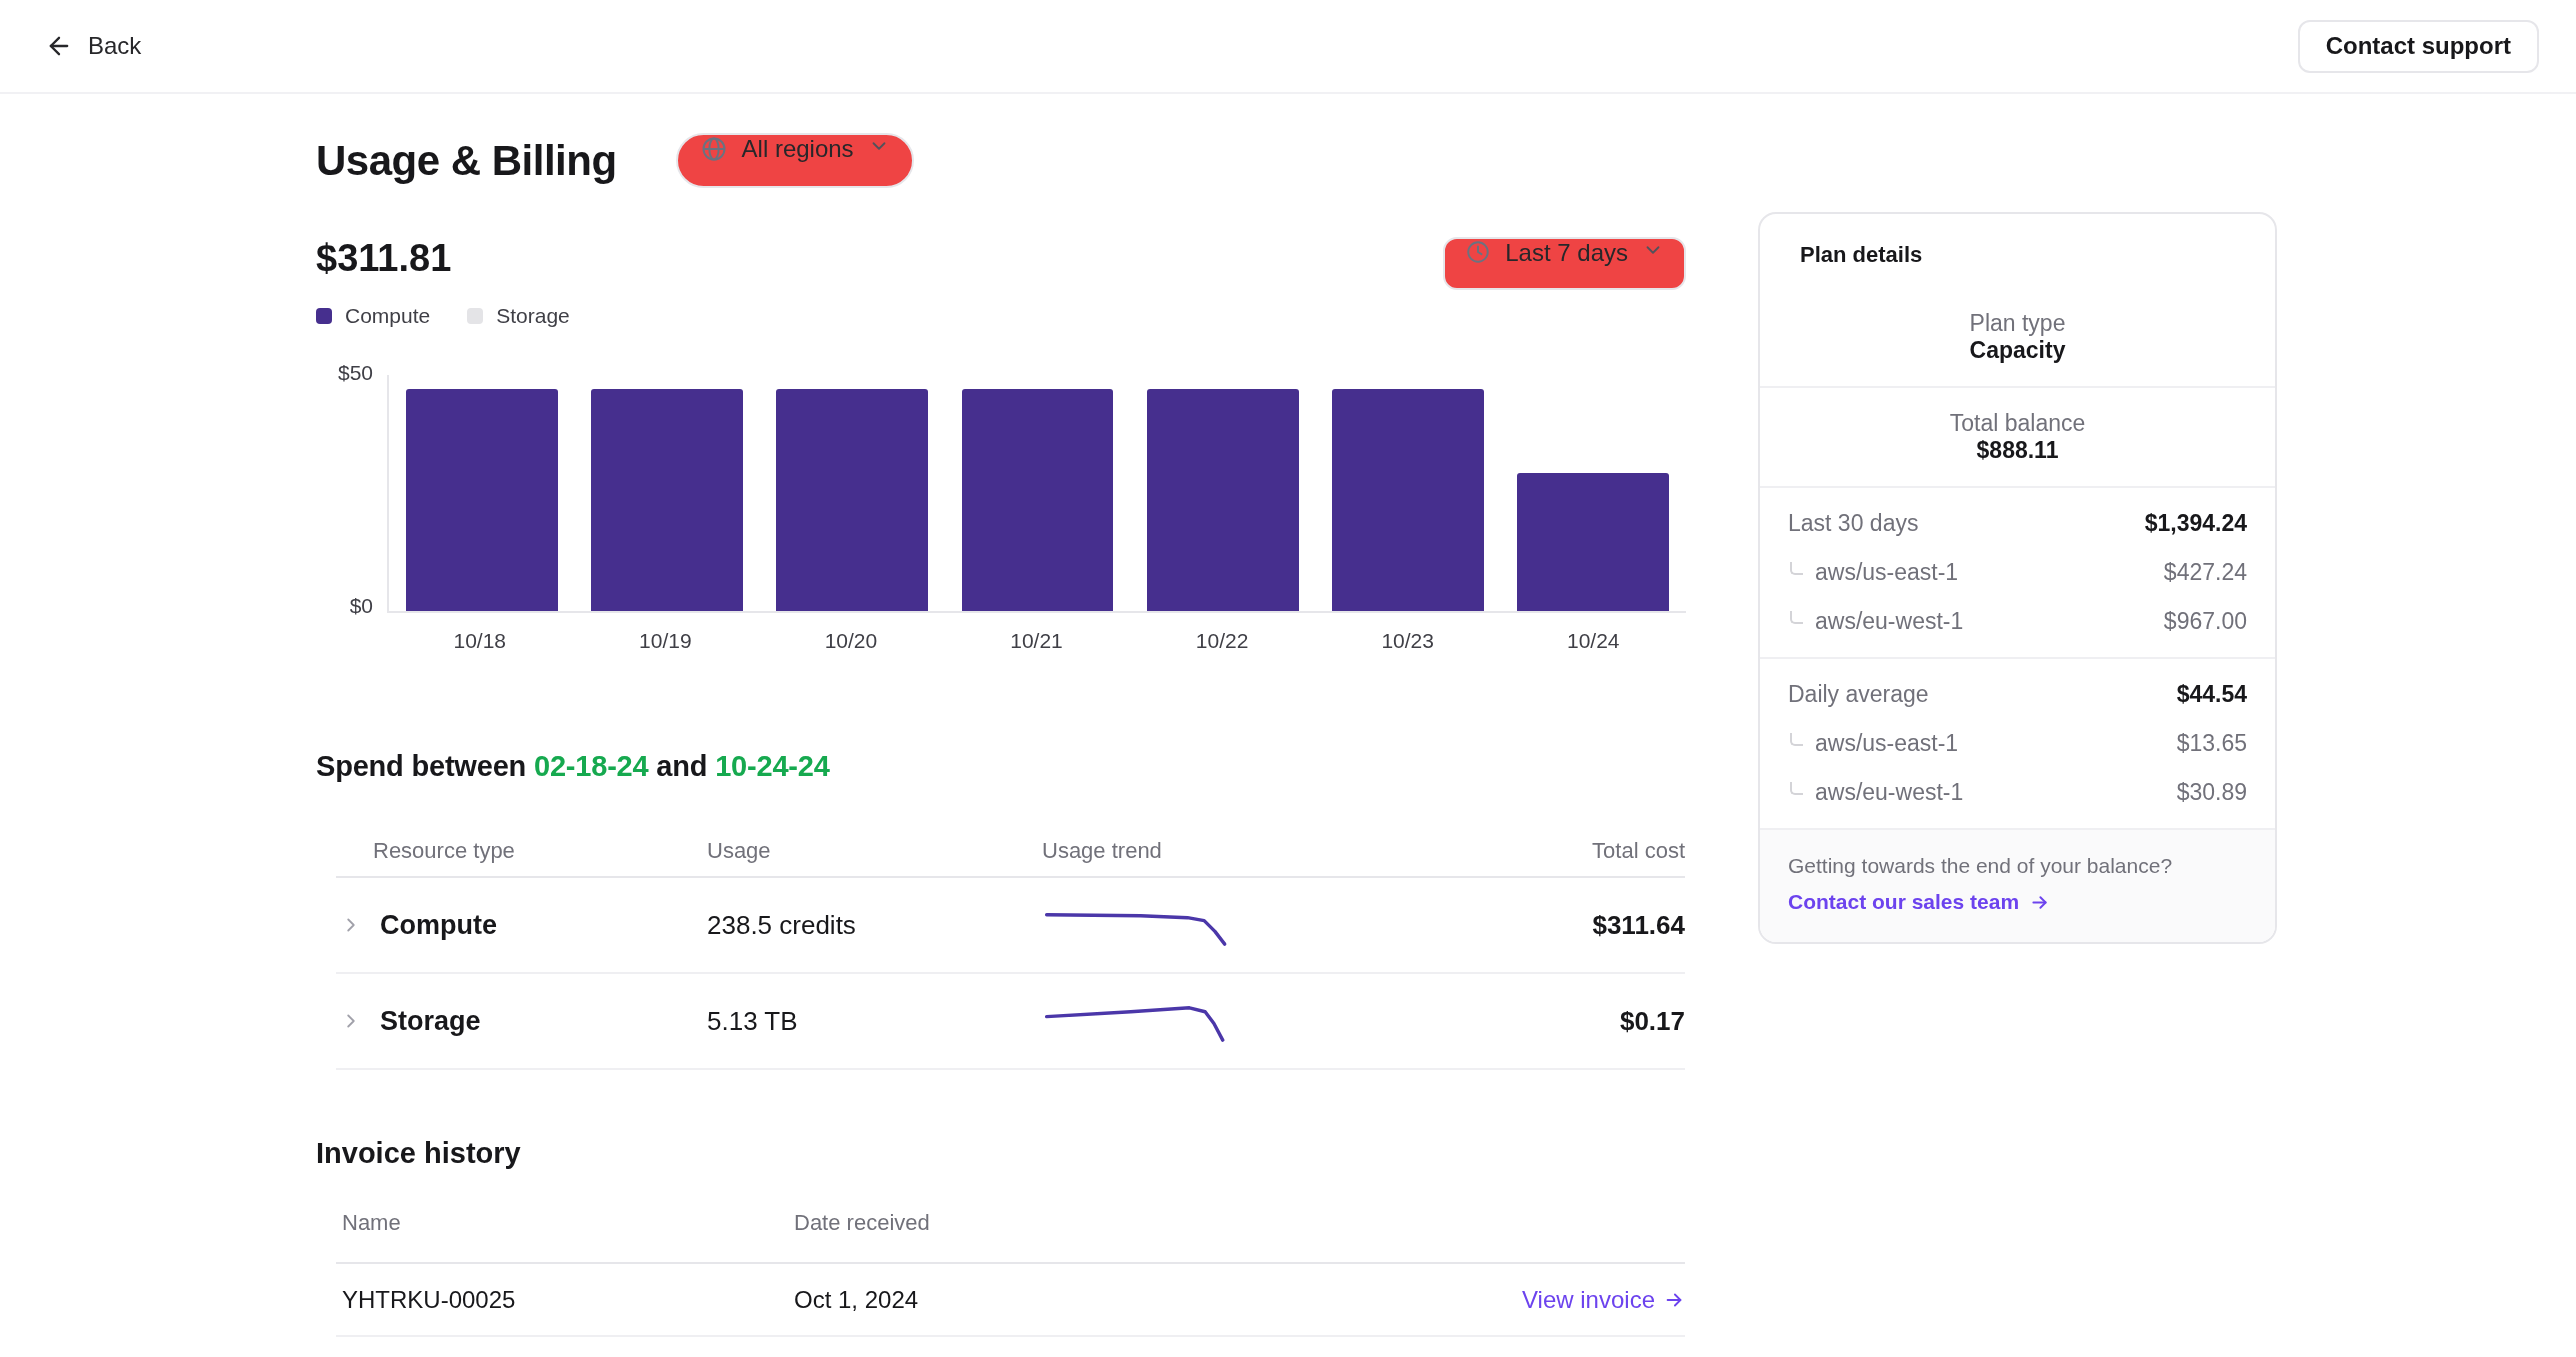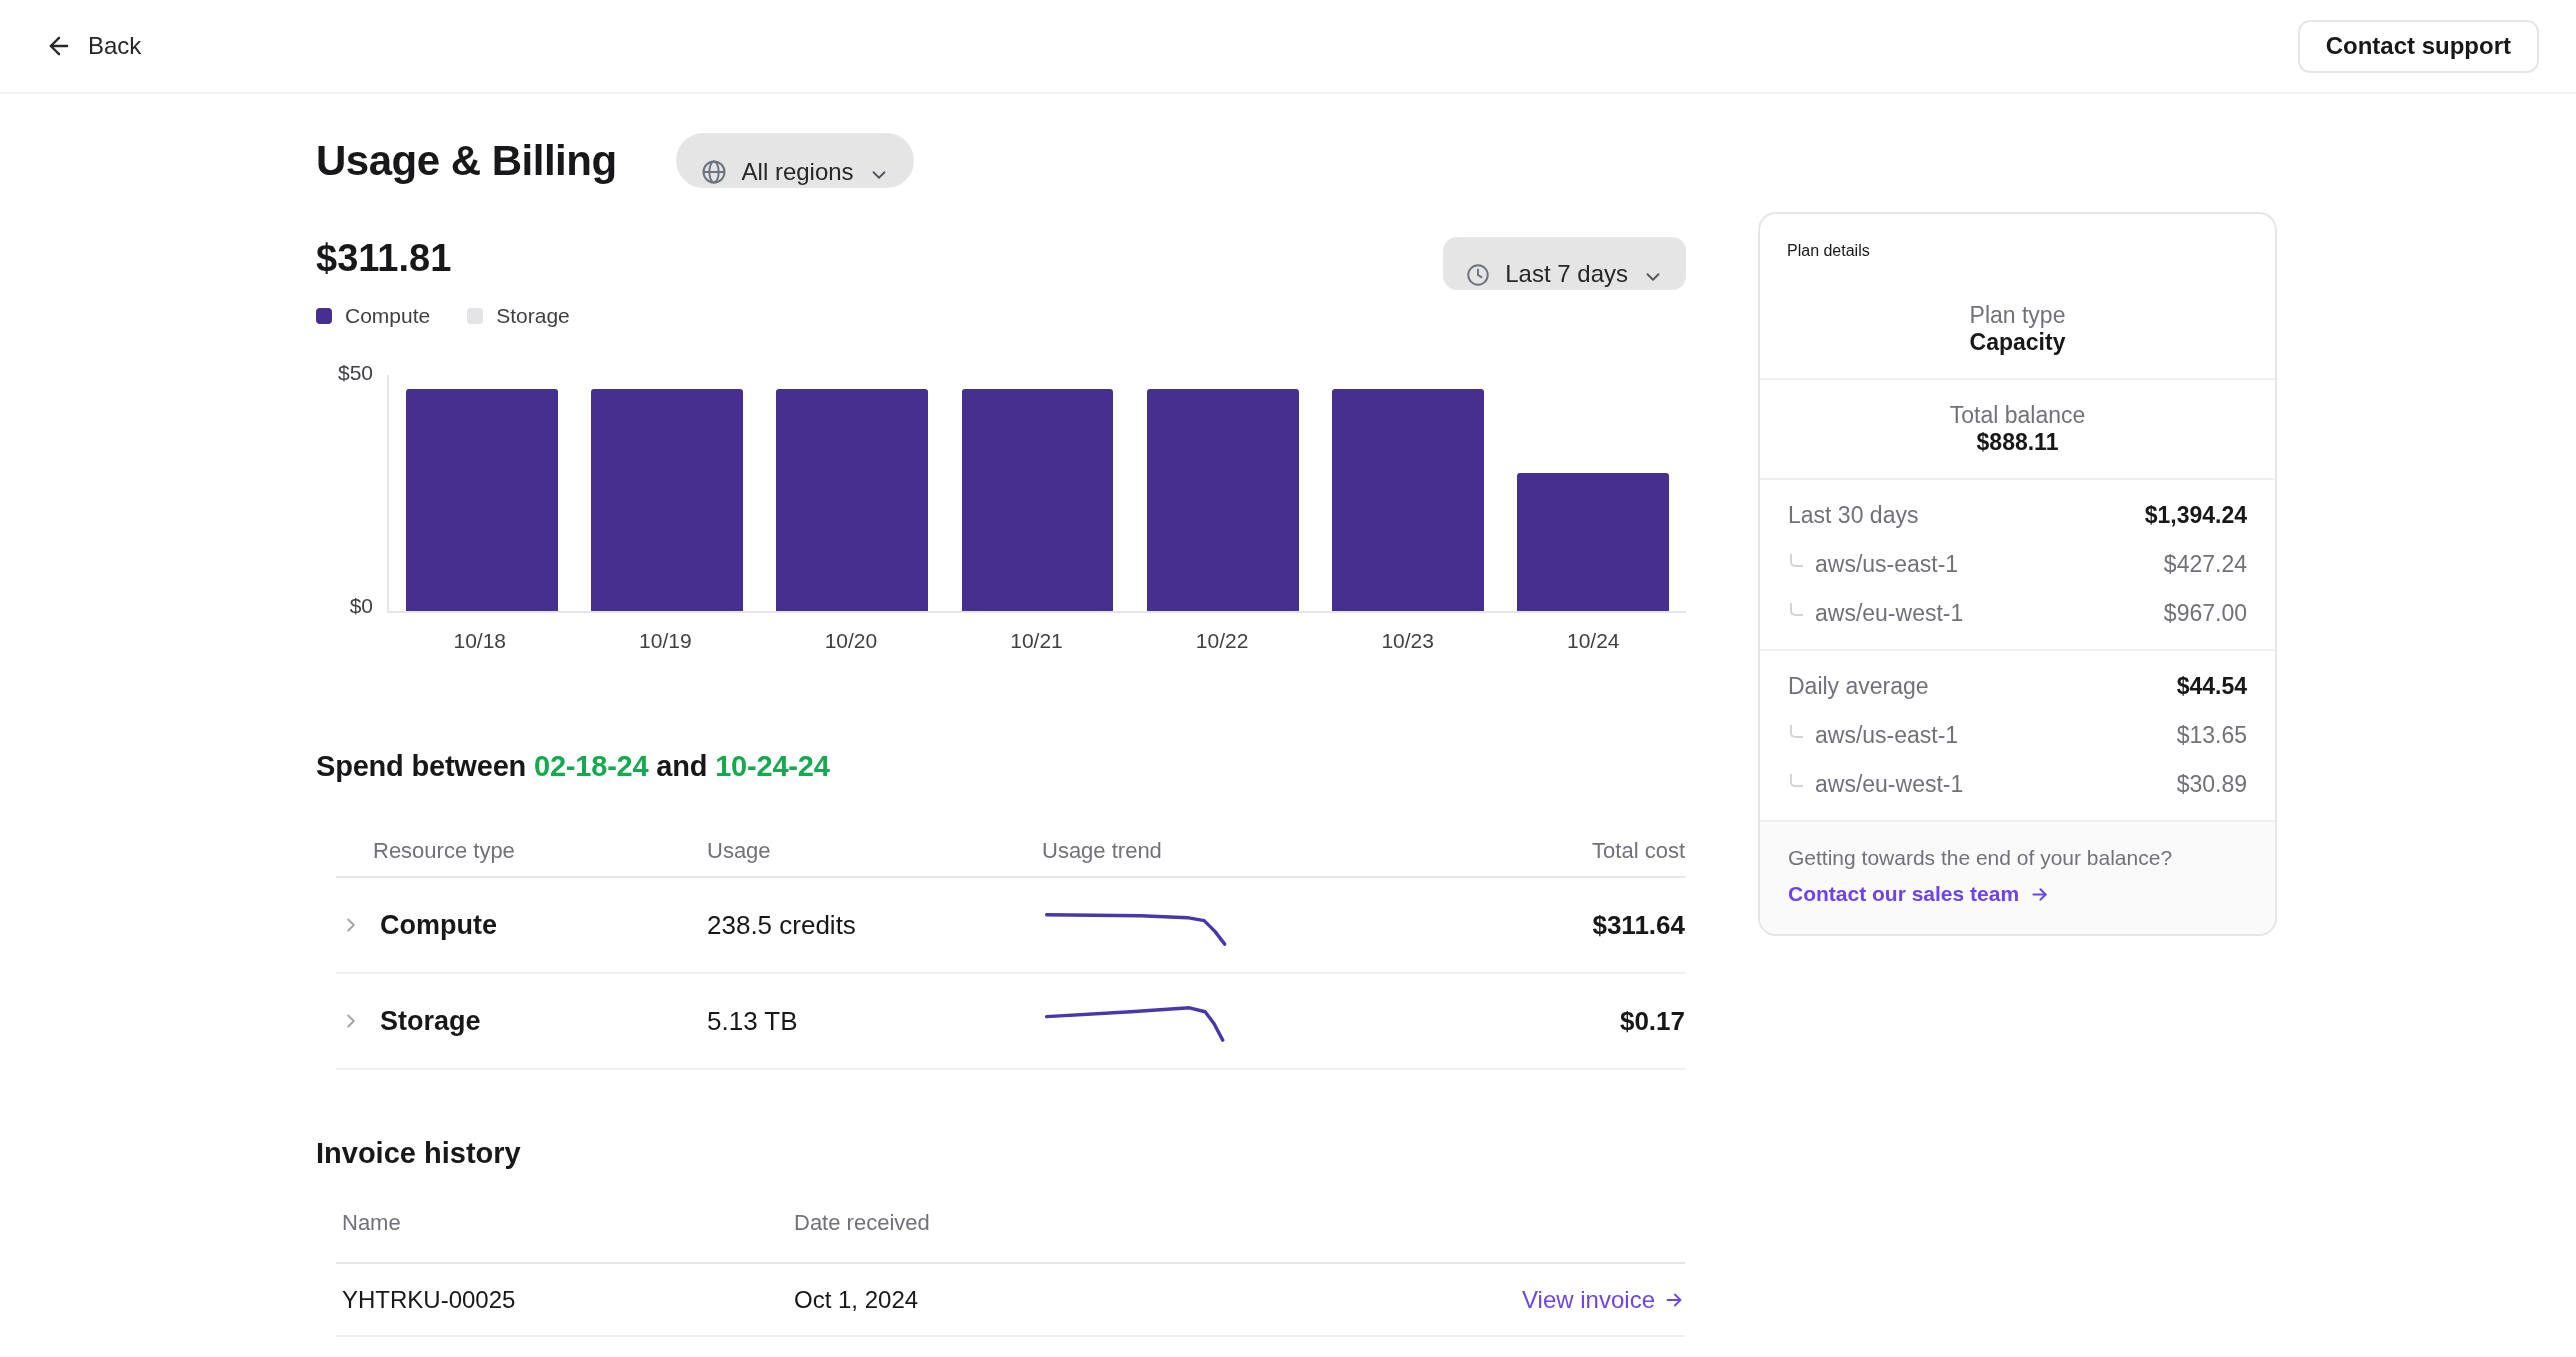--- a/index.html
+++ b/index.html
@@ -28,21 +28,21 @@
   .contact-btn{height:53px;padding:0 26px;border:2px solid var(--border);border-radius:12px;
     background:#fff;font-size:24px;font-weight:600;color:var(--txt);cursor:pointer;
     font-family:inherit;}
 
   
   .content{display:flex;gap:72px;padding:39px 0 0 316px;}
   .main{width:1370px;flex:none;}
 
   .title-row{display:flex;align-items:center;gap:59px;margin-bottom:49px;}
   .page-title{font-size:42px;font-weight:700;letter-spacing:-0.5px;}
-  .pill{display:flex;align-items:flex-end;gap:14px;background:#e5e5e5;cursor:pointer;
+  .pill{display:flex;align-items:flex-start;gap:14px;background:#ef4444;cursor:pointer;
     border:2px solid var(--border);font-family:inherit;color:#27272A;}
   .region-pill{height:55px;border-radius:28px;padding:0 22px;font-size:24px;font-weight:500;}
   .period-pill{height:53px;border-radius:14px;padding:0 20px;font-size:24px;font-weight:500;}
   .icon-gray{color:#52525B;}
 
   .summary-row{display:flex;align-items:flex-start;justify-content:space-between;}
   .total-spend{font-size:38px;font-weight:700;}
   .legend{display:flex;gap:37px;margin-top:24px;}
   .legend-item{display:flex;align-items:center;gap:13px;font-size:21px;color:var(--txt-mid);font-weight:500;}
   .swatch{width:16px;height:16px;border-radius:4px;}
@@ -89,21 +89,21 @@
   .ihead .c1,.ibody .c1{padding-left:6px;}
   .ibody{height:73px;border-bottom:2px solid var(--border-light);}
   .ibody:last-child{border-bottom:none;}
   .iname,.idate{font-size:24px;}
   .ilink{justify-self:end;display:flex;align-items:center;gap:8px;font-size:24px;font-weight:500;
     color:var(--link);background:none;border:none;cursor:pointer;font-family:inherit;}
 
   
   .card{width:519px;flex:none;margin-top:79px;border:2px solid var(--border);border-radius:18px;
     background:#fff;align-self:flex-start;overflow:hidden;}
-  .card-title{padding:28px 27px 20px;font-size:16px;font-weight:400;}
+  .card-title{padding:28px 40px 20px;font-size:22px;font-weight:700;}
   .crow{display:flex;justify-content:space-between;align-items:center;padding:22px 28px;flex-direction:column;}
   .crow .lbl{font-size:23px;color:var(--txt-gray);}
   .crow .val{font-size:23px;font-weight:700;}
   .cdiv{border-top:2px solid var(--border-light);}
   .cgroup{padding:22px 28px;}
   .gmain{display:flex;justify-content:space-between;align-items:center;}
   .gmain .lbl{font-size:23px;color:var(--txt-gray);}
   .gmain .val{font-size:23px;font-weight:700;}
   .gsub{display:flex;justify-content:space-between;align-items:center;margin-top:22px;}
   .gsub .lbl{display:flex;align-items:center;gap:10px;font-size:23px;color:var(--txt-gray);}

